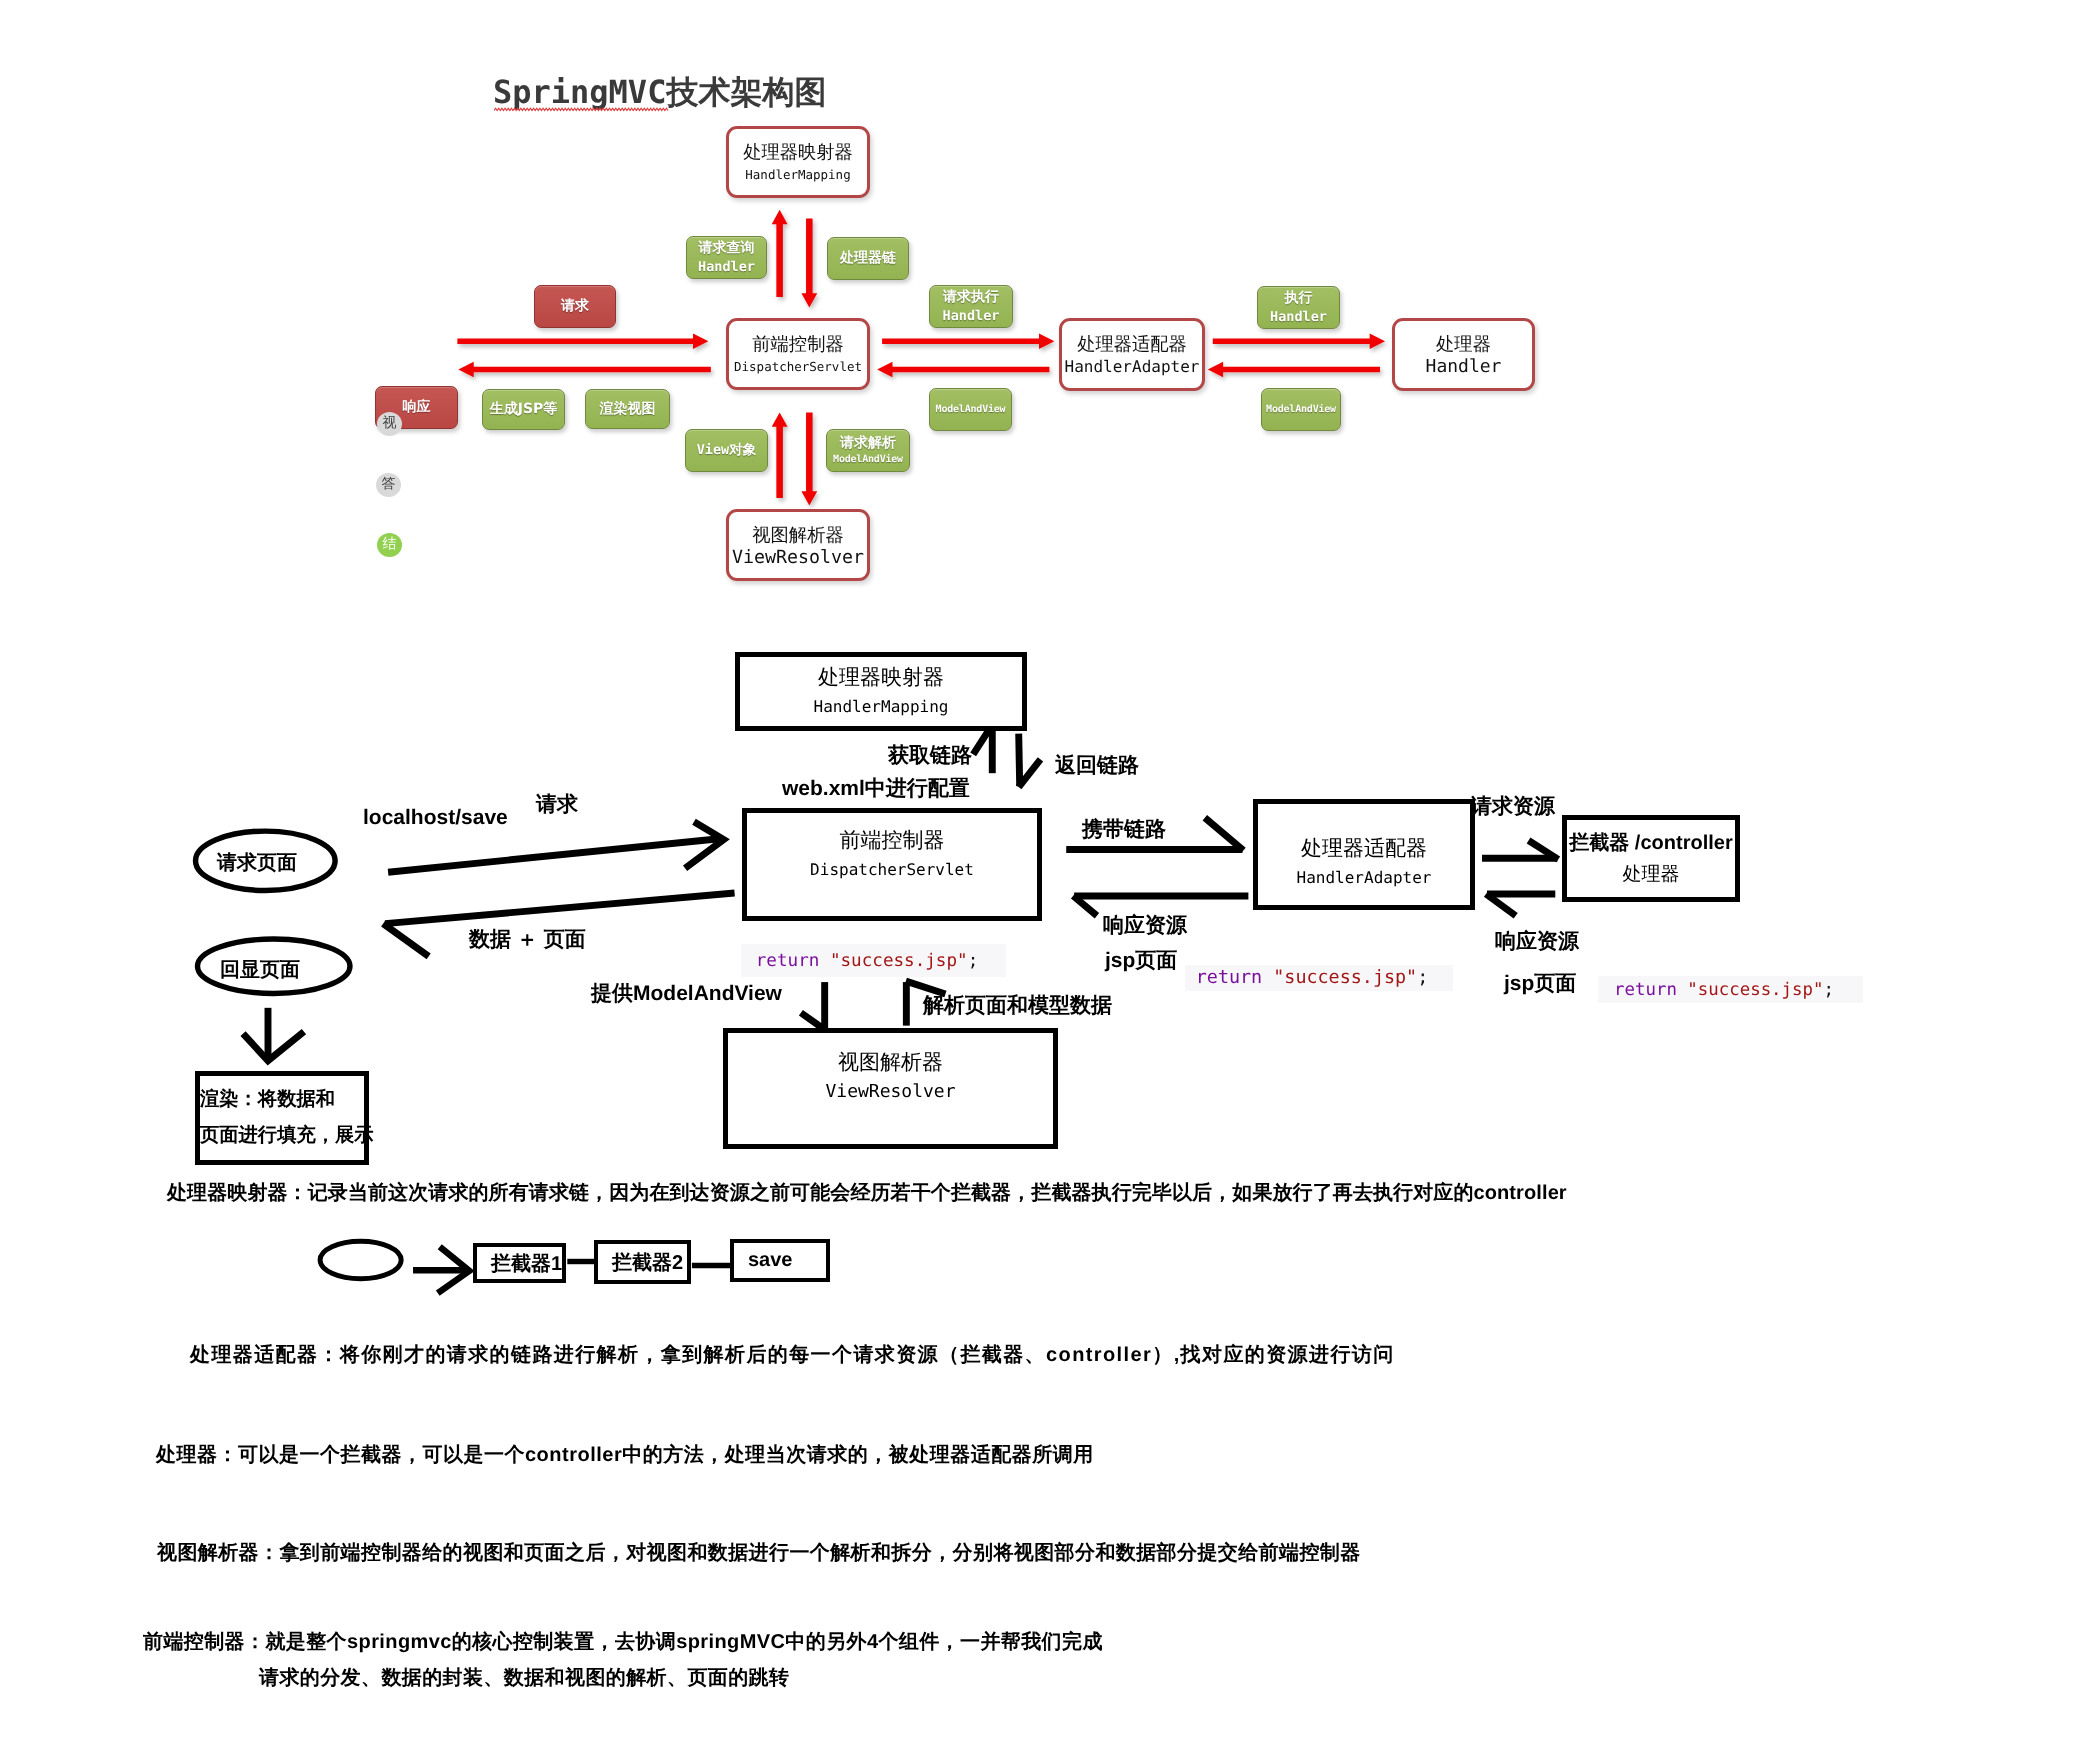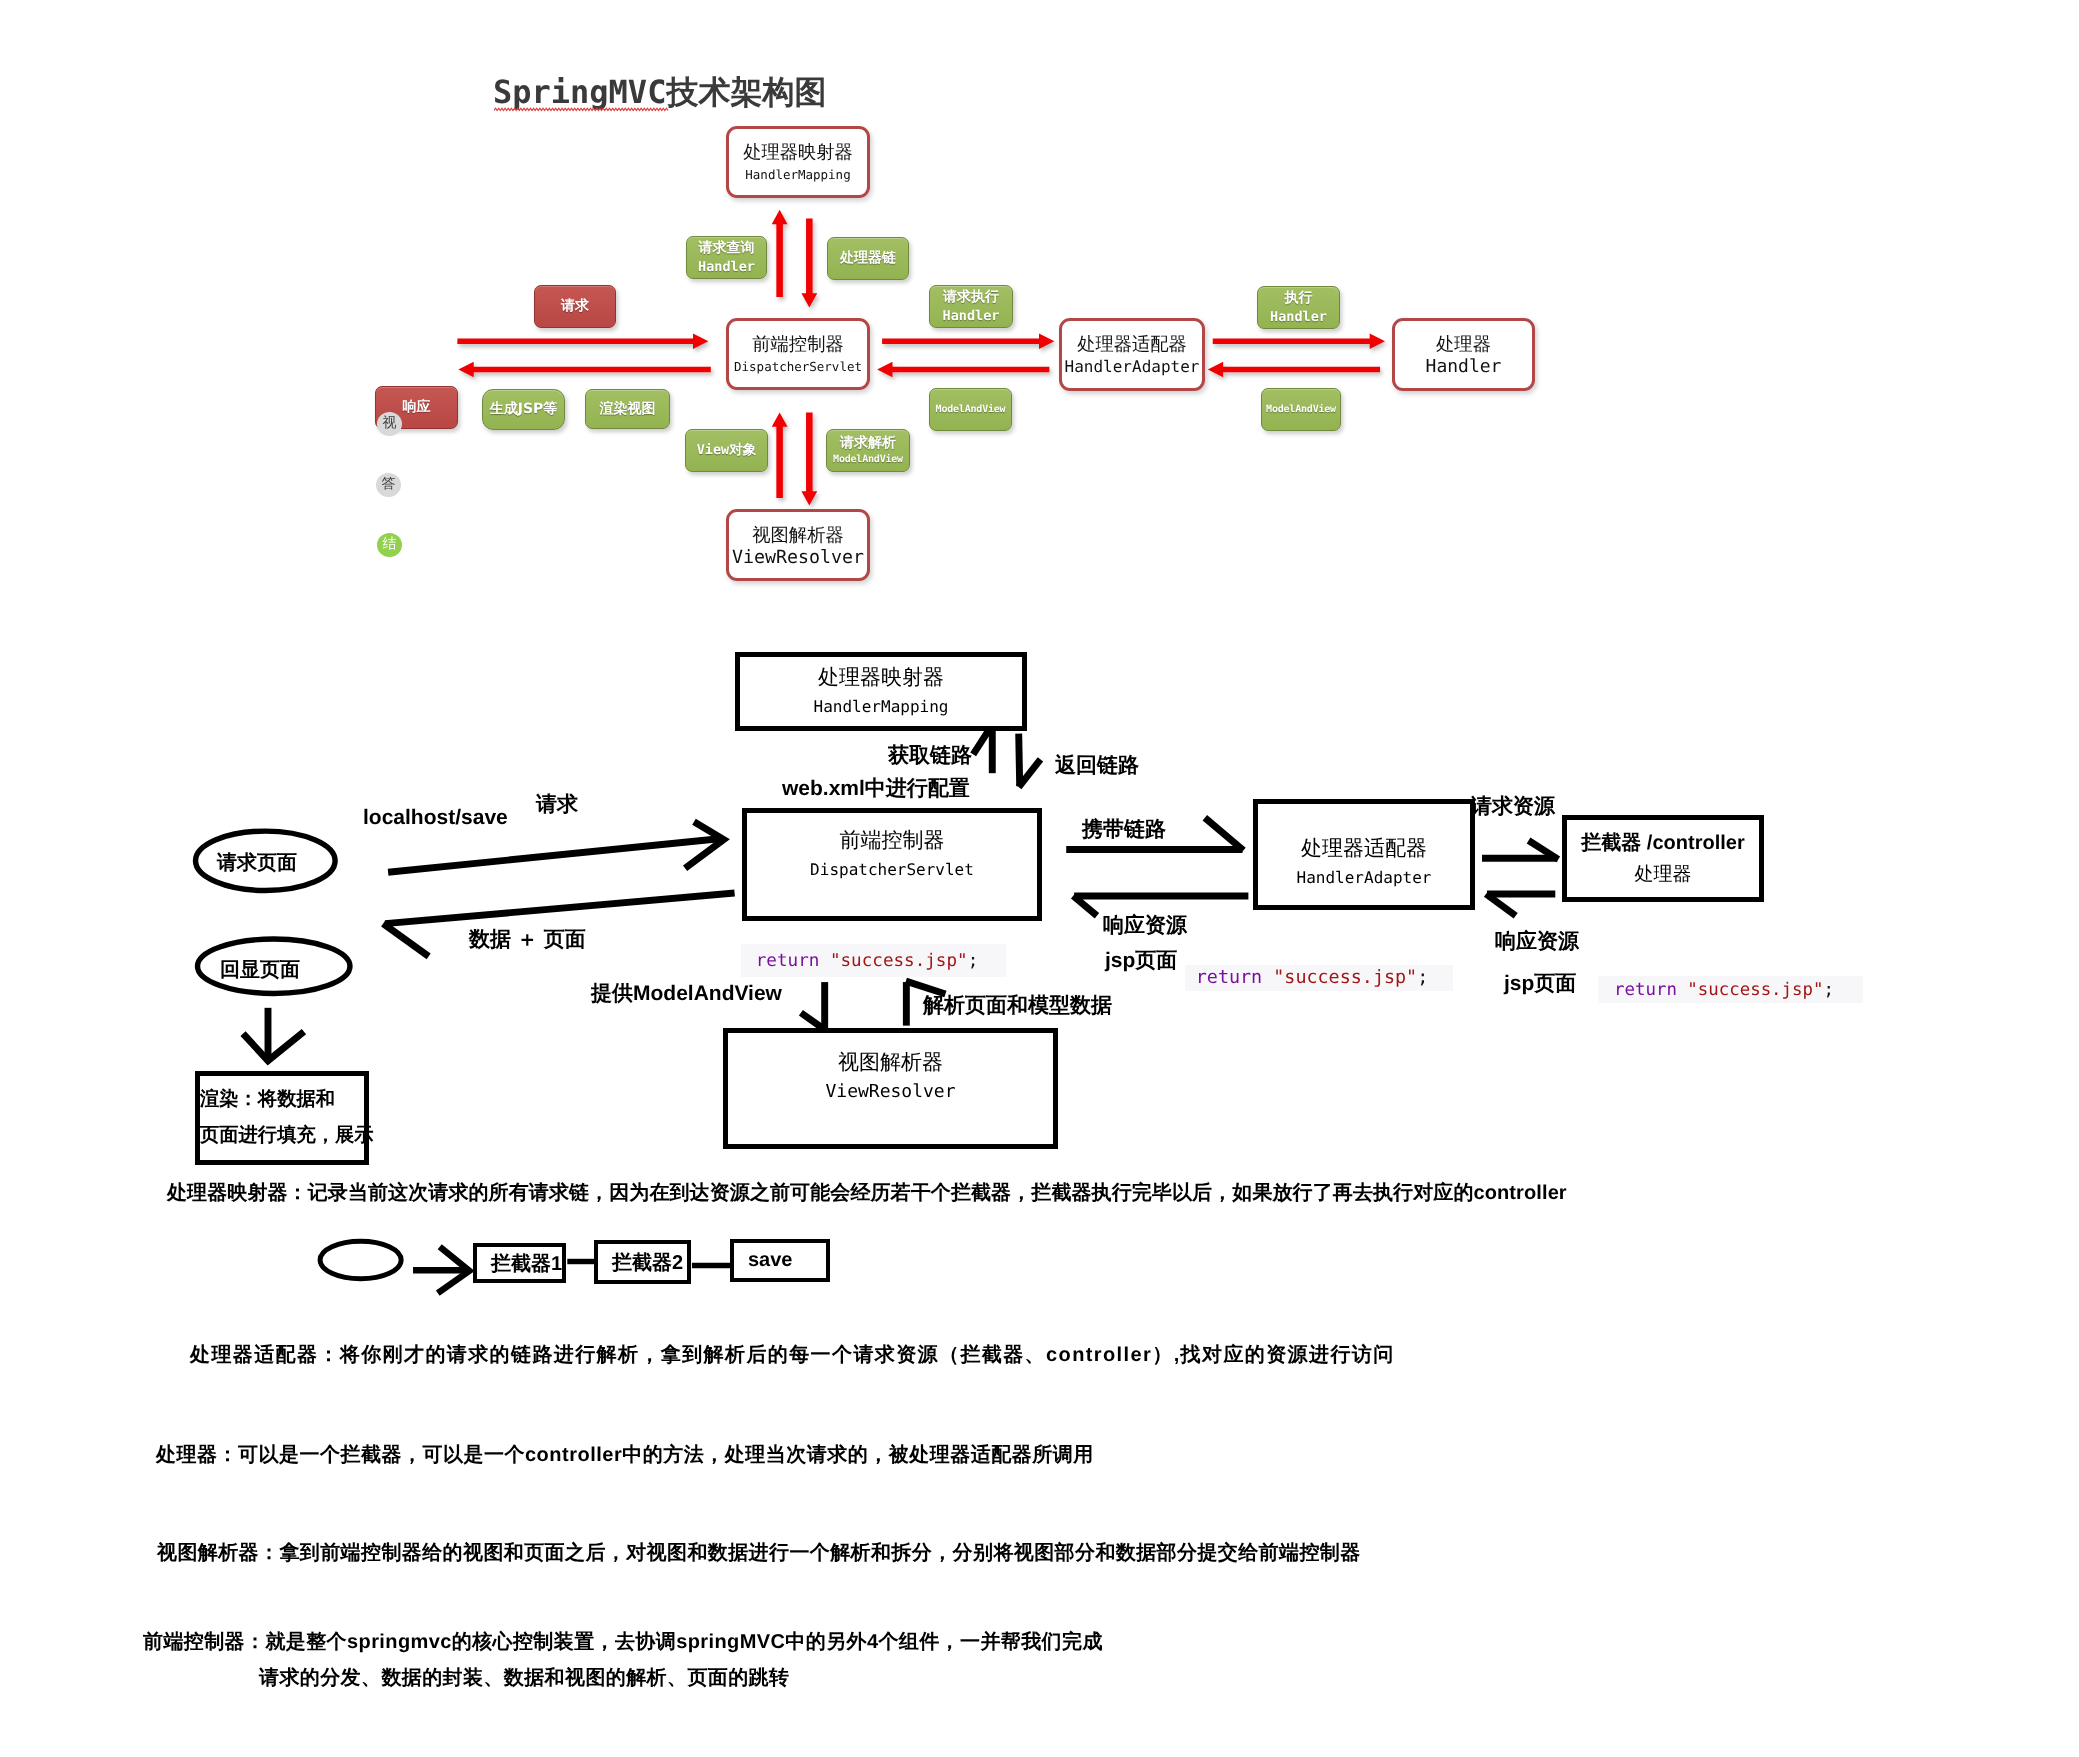--- a/index.html
+++ b/index.html
@@ -177,21 +177,21 @@
 <div class="abs tag green" style="left:1257px;top:286px;width:83px;height:43px;">
   <div class="cn">执行</div>
   <div class="en">Handler</div>
 </div>
 <div class="abs tag green" style="left:929px;top:388px;width:83px;height:43px;">
   <div class="en small">ModelAndView</div>
 </div>
 <div class="abs tag green" style="left:1261px;top:388px;width:80px;height:43px;">
   <div class="en small">ModelAndView</div>
 </div>
-<div class="abs tag green" style="left:482px;top:389px;width:83px;height:41px;border-radius:11px;">
+<div class="abs tag green" style="left:482px;top:389px;width:83px;height:41px;">
   <div class="cn">生成JSP等</div>
 </div>
 <div class="abs tag green" style="left:585px;top:389px;width:85px;height:40px;">
   <div class="cn">渲染视图</div>
 </div>
 <div class="abs tag green" style="left:685px;top:429px;width:83px;height:43px;">
   <div class="en">View对象</div>
 </div>
 <div class="abs tag green" style="left:826px;top:429px;width:84px;height:43px;">
   <div class="cn">请求解析</div>
@@ -255,21 +255,21 @@
   <div class="en" style="font-size:16px">HandlerMapping</div>
 </div>
 <div class="abs bbox" style="left:742px;top:808px;width:300px;height:113px;justify-content:flex-start;padding-top:12px;">
   <div class="cn">前端控制器</div>
   <div class="en" style="font-size:16px">DispatcherServlet</div>
 </div>
 <div class="abs bbox" style="left:1253px;top:799px;width:222px;height:111px;justify-content:flex-start;padding-top:29px;">
   <div class="cn">处理器适配器</div>
   <div class="en" style="font-size:16px">HandlerAdapter</div>
 </div>
-<div class="abs bbox" style="left:1562px;top:815px;width:202px;height:87px;">
+<div class="abs bbox" style="left:1562px;top:815px;width:178px;height:87px;">
   <div style="font-family:'Liberation Sans','DejaVu Sans',sans-serif;font-size:20px;font-weight:700;line-height:31px;white-space:nowrap;">拦截器 /controller</div>
   <div style="font-family:'Liberation Sans','DejaVu Sans',sans-serif;font-size:19px;line-height:31px;white-space:nowrap;">处理器</div>
 </div>
 <div class="abs bbox" style="left:723px;top:1028px;width:335px;height:121px;justify-content:flex-start;padding-top:14px;">
   <div class="cn">视图解析器</div>
   <div class="en" style="font-size:18px">ViewResolver</div>
 </div>
 <div class="abs bbox" style="left:195px;top:1071px;width:174px;height:94px;align-items:flex-start;padding-left:0;overflow:visible;">
   <div style="font-family:'Liberation Sans','DejaVu Sans',sans-serif;font-size:19.3px;font-weight:700;line-height:36px;white-space:nowrap;">渲染：将数据和</div>
   <div style="font-family:Liberation Sans, sans-serif;font-size:19.3px;font-weight:700;line-height:36px;white-space:nowrap;">页面进行填充，展示</div>

